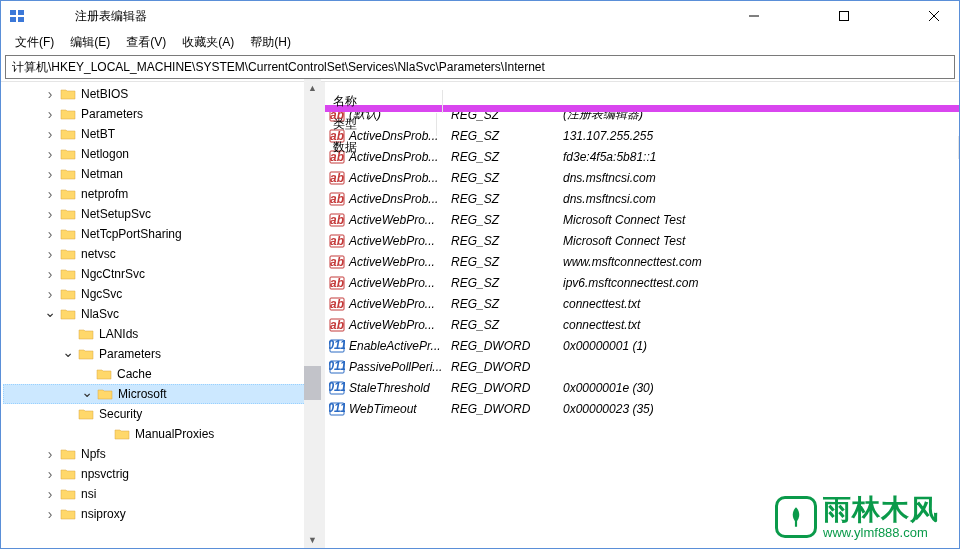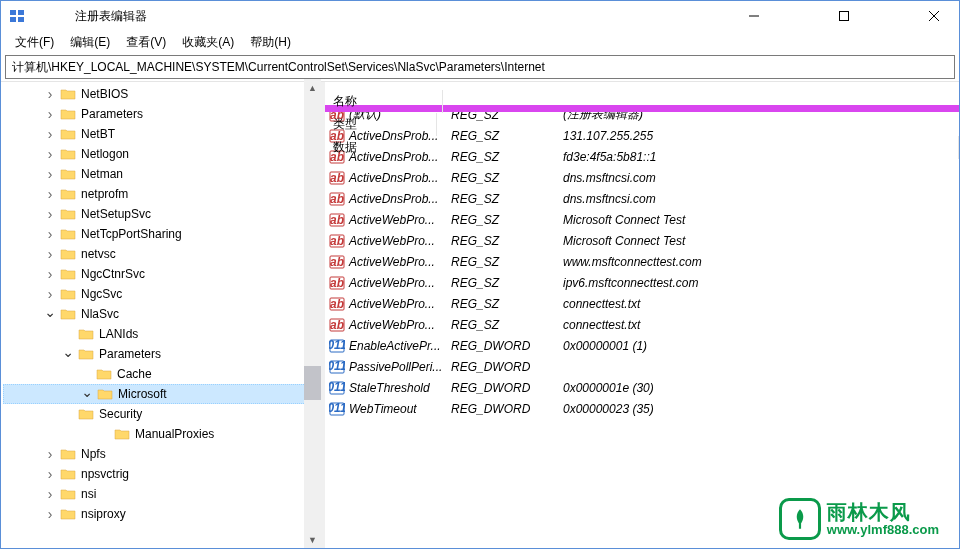--- a/index.html
+++ b/index.html
@@ -31,22 +31,22 @@
 .valrow .cell { padding: 0 8px; overflow: hidden; text-overflow: ellipsis; white-space: nowrap; font-style: italic; }
 .valrow .cell.col-name { display: flex; align-items: center; gap: 4px; padding-left: 4px; }
 .vicon { width: 16px; height: 16px; flex-shrink: 0; }
 .scrollbar-v { position: absolute; right: 0; top: 78px; width: 17px; bottom: 0; background: #f0f0f0; display: flex; flex-direction: column; }
 .scrollbar-v .arrow { height: 17px; display: flex; align-items: center; justify-content: center; color: #606060; font-size: 9px; }
 .scrollbar-v .track { flex: 1; position: relative; }
 .scrollbar-v .thumb { position: absolute; left: 0; right: 0; background: #c2c3c9; }
 .watermark { position: absolute; right: 20px; bottom: 8px; display: flex; align-items: center; gap: 6px; }
 .watermark .logo { width: 42px; height: 42px; border: 3px solid #0a9a4a; border-radius: 10px; display: flex; align-items: center; justify-content: center; background: #fff; }
 .watermark .txt { display: flex; flex-direction: column; line-height: 1.1; }
-.watermark .txt .cn { color: #0a9a4a; font-size: 20px; font-weight: bold; letter-spacing: 1px; }
-.watermark .txt .en { color: #0a9a4a; font-size: 13px; font-weight: bold; }
+.watermark .txt .cn { color: #0a9a4a; font-size: 28px; font-weight: bold; letter-spacing: 1px; }
+.watermark .txt .en { color: #0a9a4a; font-size: 13px; font-weight: normal; }
 </style>
 </head>
 <body>
 
 <div class="titlebar">
   <span class="appicon">
     <svg viewBox="0 0 16 16" width="16" height="16">
         <rect x="1" y="2" width="6" height="5" fill="#3b78d8"></rect>
         <rect x="9" y="2" width="6" height="5" fill="#3b78d8"></rect>
         <rect x="1" y="9" width="6" height="5" fill="#3b78d8"></rect>

